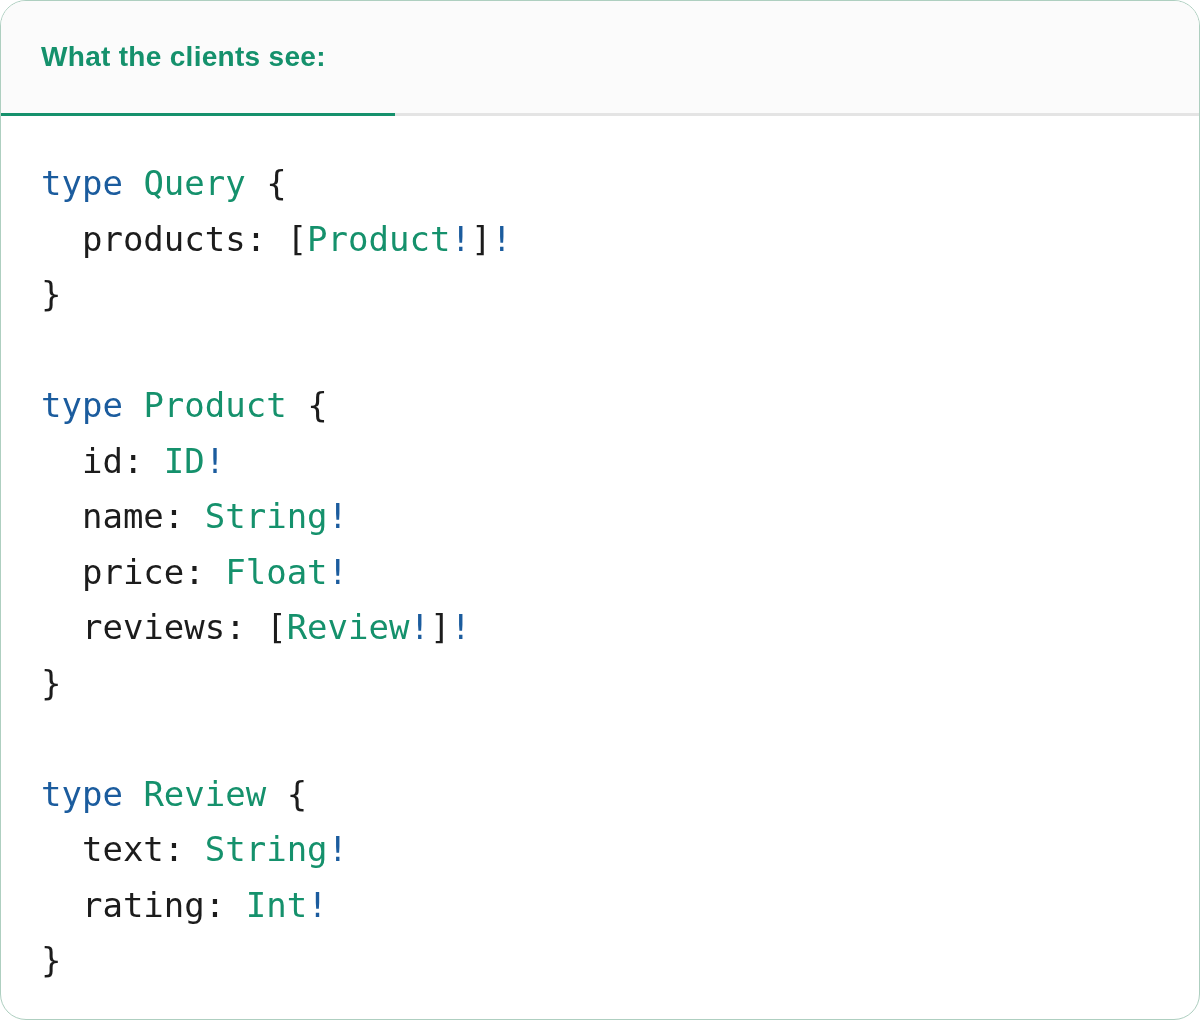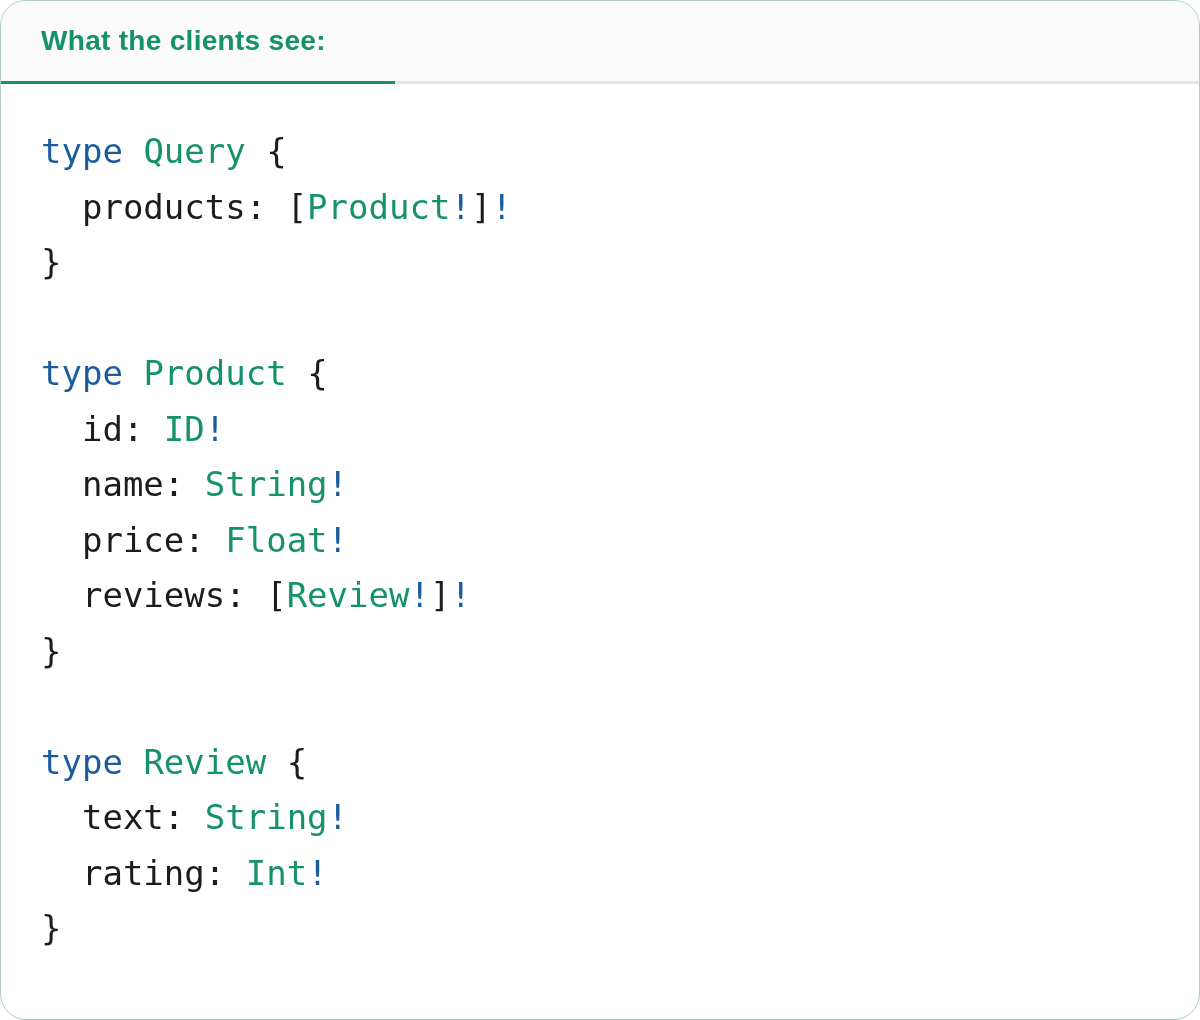--- a/index.html
+++ b/index.html
@@ -24,21 +24,21 @@
     left: 0; top: 0;
     width: 1200px;
     height: 1020px;
     background: var(--card-bg);
     border: 1px solid var(--card-border);
     border-radius: 26px;
     overflow: hidden;
   }
   .card-header {
     position: relative;
-    height: 83px;
+    height: 115px;
     background: var(--header-bg);
     border-bottom: 3px solid var(--divider-gray);
   }
   .card-title {
     position: absolute;
     left: 40px;
     top: 50%;
     transform: translateY(-50%);
     font-size: 28px;
     font-weight: 600;

